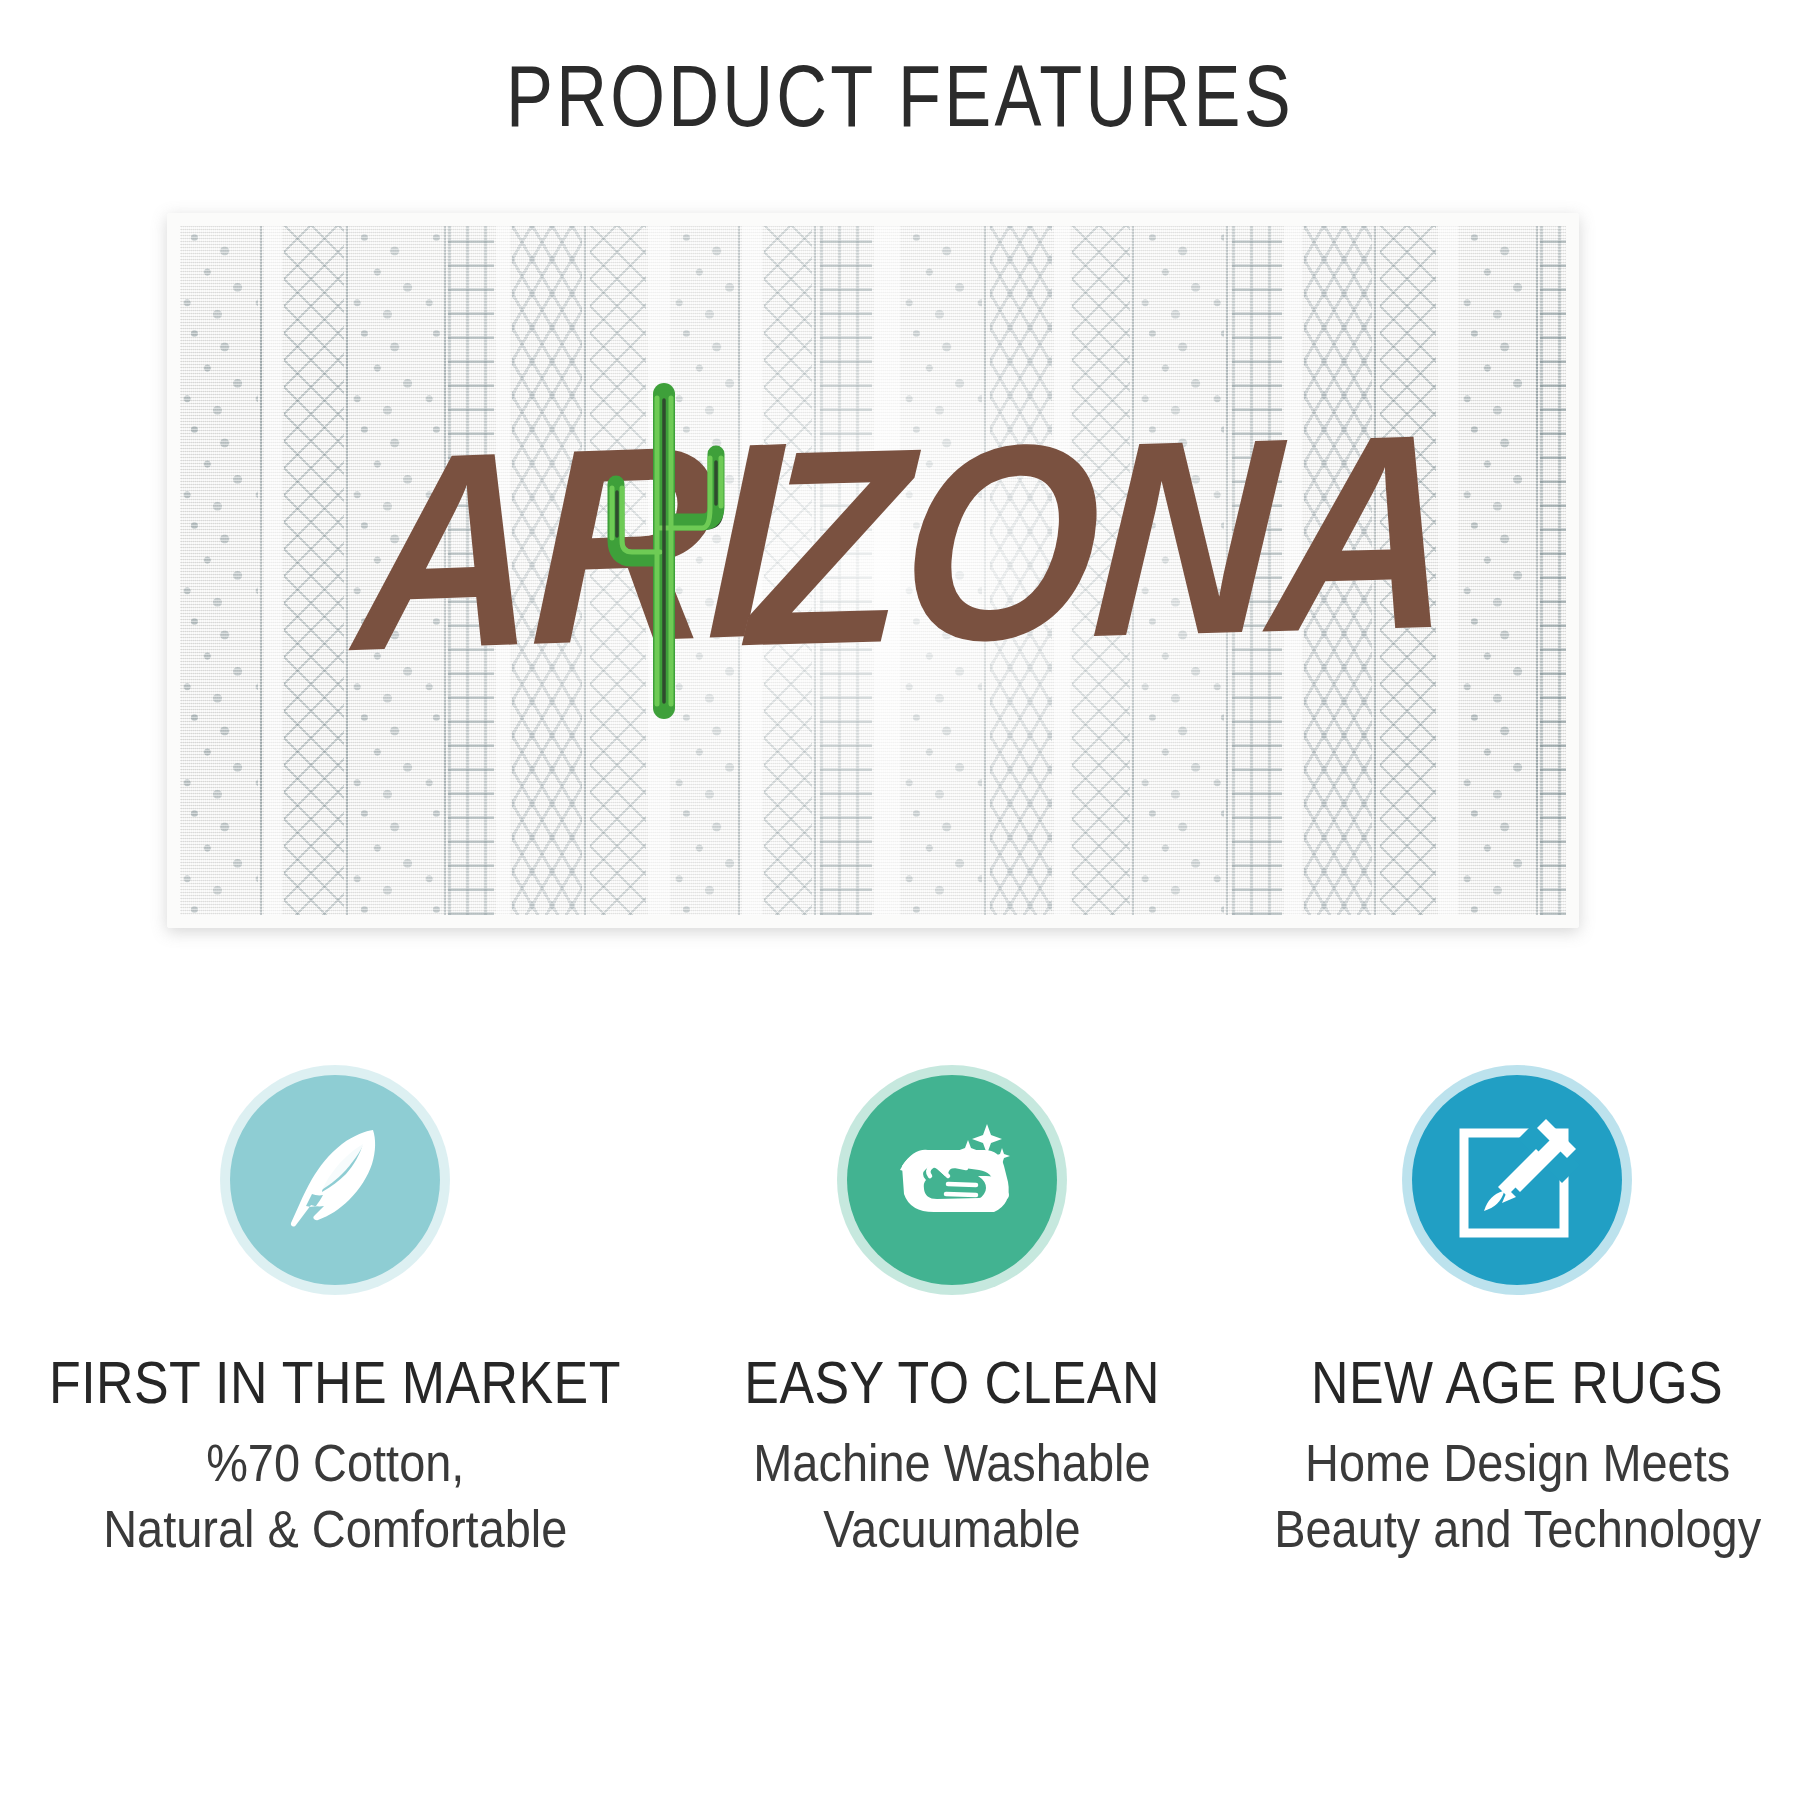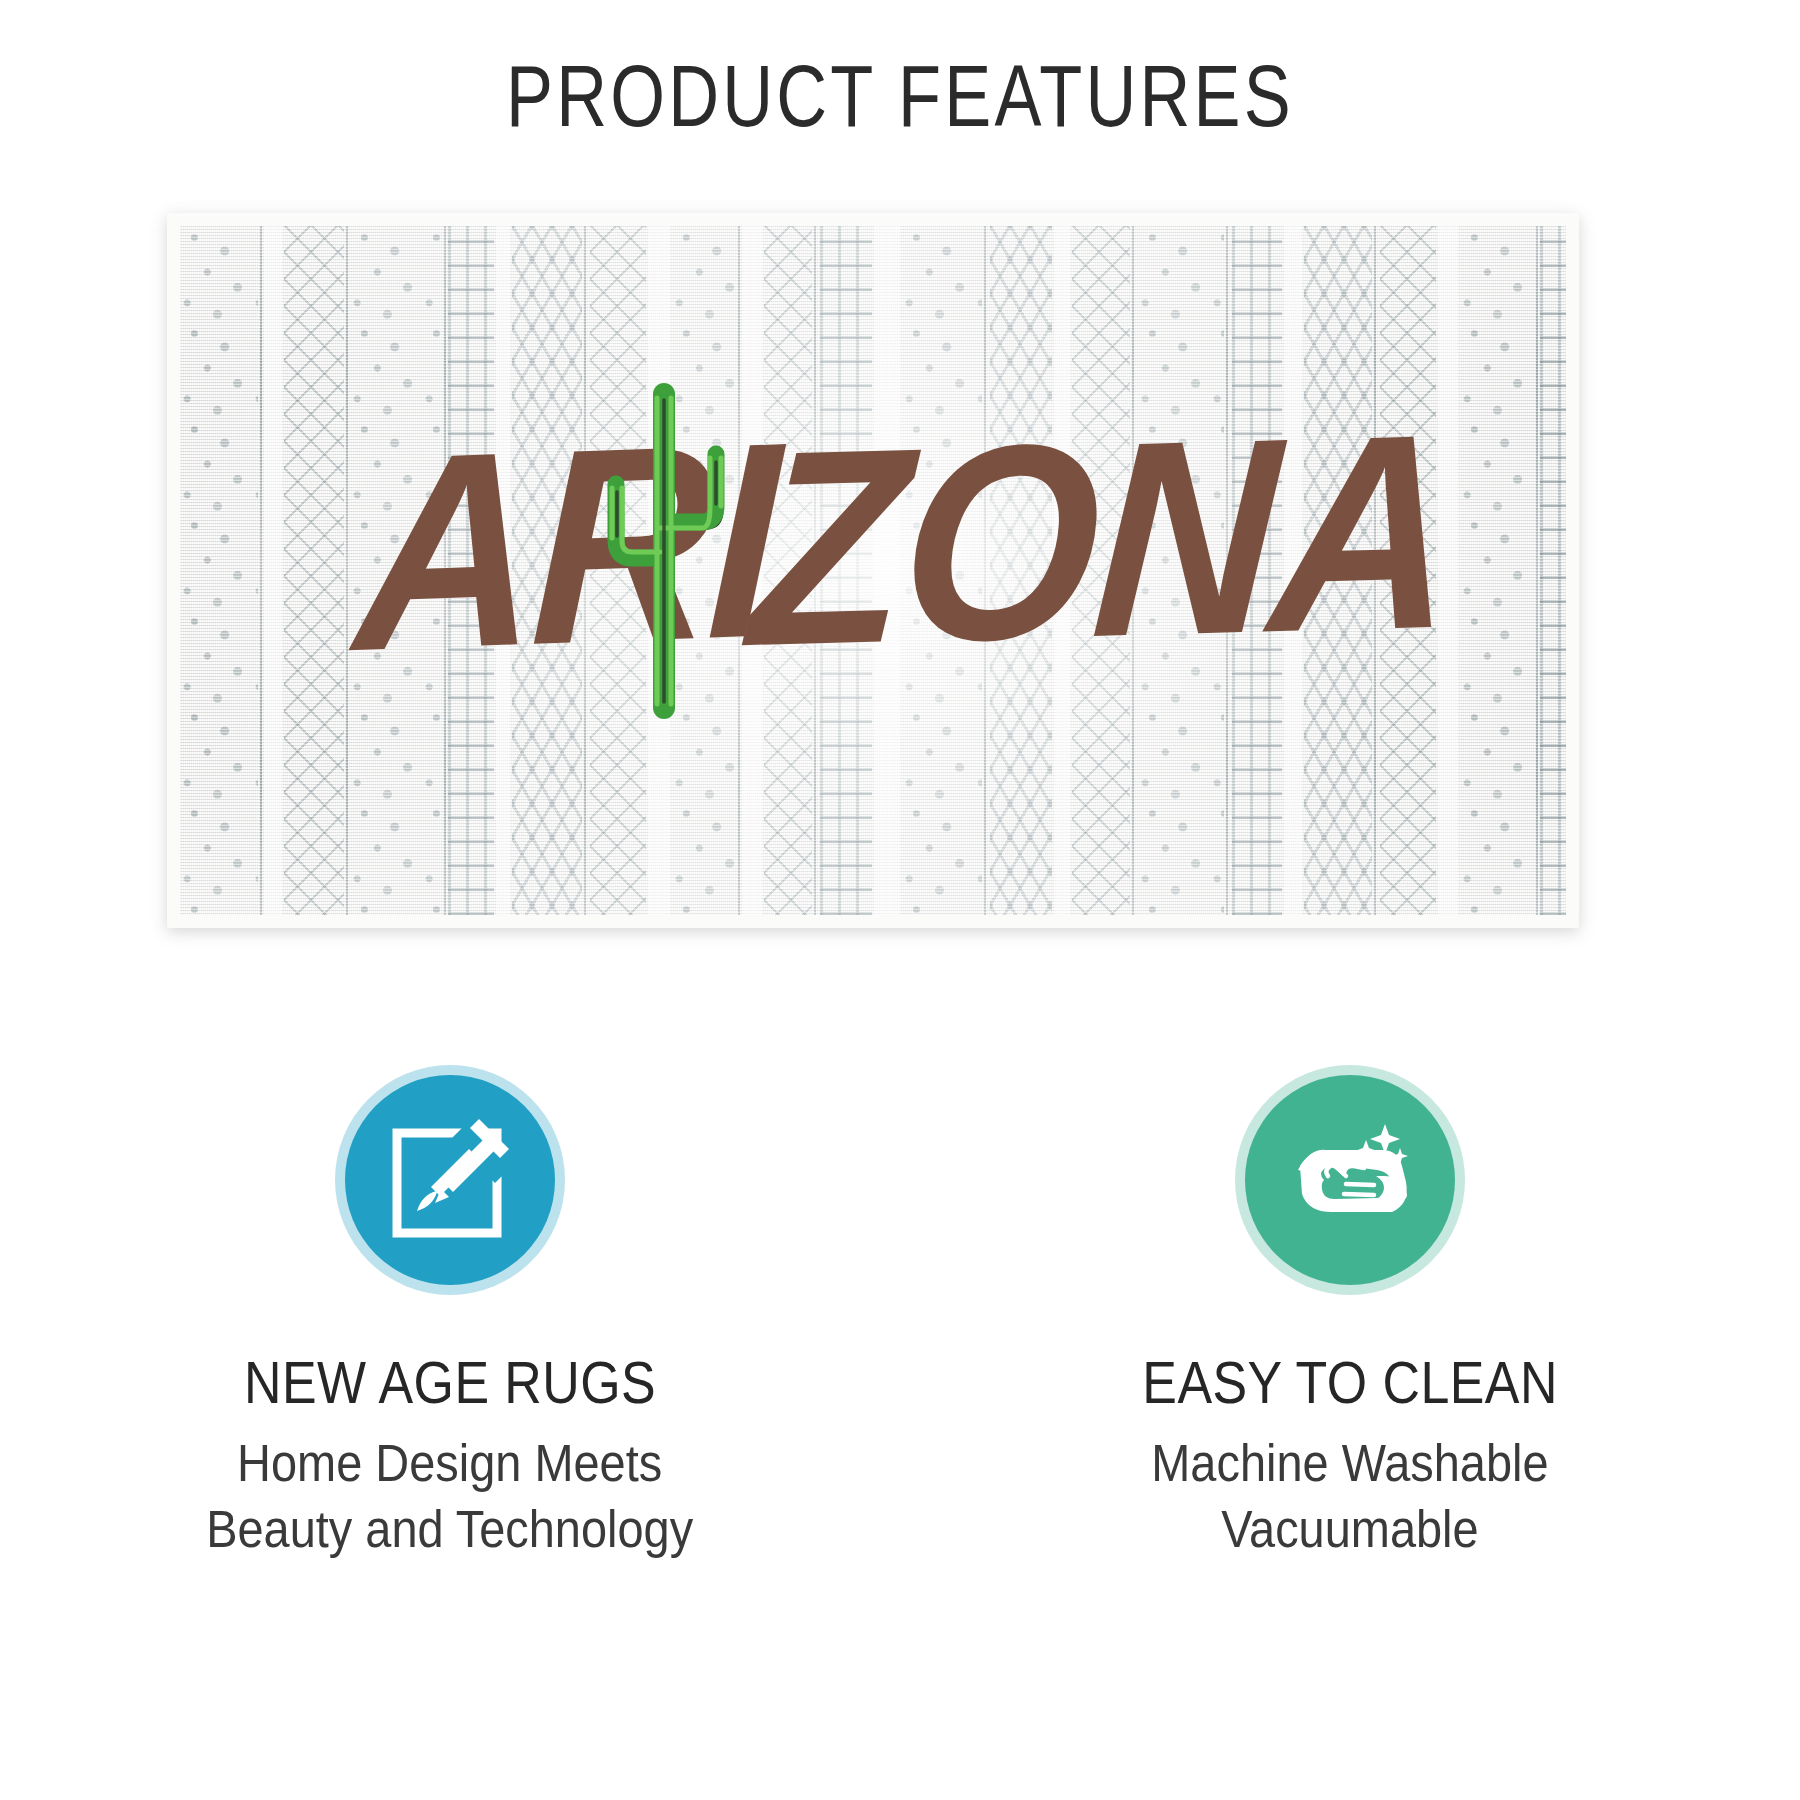--- a/index.html
+++ b/index.html
@@ -317,44 +317,32 @@
         </g>
       </svg>
 
       <div class="word" id="word-zona">ZONA</div>
     </div>
   </div>
 </div>
 
 <div id="features">
 
-
   <div class="feature">
-    <div class="badge" style="background:#21a0c4;">
-      <div class="badge-ring" style="background:#21a0c4;"></div>
-      <svg width="134" height="134" viewBox="0 0 134 134">
-
-        <path fill="none" stroke="#ffffff" stroke-width="9" d="M14 20 H114 V120 H14 Z"></path>
-
-        <path fill="#21a0c4" d="M86 8 L130 52 L112 70 L68 26 Z"></path>
-
-        <path fill="#ffffff" d="M96 6 l30 30 -9 9 -30 -30z"></path>
-        <path fill="#ffffff" d="M86 20 l28 28 -36 36 -28 -28z" opacity="0"></path>
-
-        <path fill="#ffffff" d="M101 26 l11 11 -42 42 -11 -11z"></path>
-        <path fill="#ffffff" d="M66 84 l-14 6 6 -14z"></path>
-
-        <path fill="#ffffff" d="M86 36 l9 9 -38 38 -9 -9z"></path>
-        <path fill="#ffffff" d="M53 78 q-14 4 -19 20 q16 -5 20 -19z"></path>
+    <div class="badge" style="background:#8ecdd3;">
+      <div class="badge-ring" style="background:#8ecdd3;"></div>
+      <svg width="132" height="132" viewBox="0 0 132 132">
+        <path fill="#ffffff" d="M104 16c-7 1-19 5-31 14-13 10-23 23-30 35-5 9-9 17-12 24l-9 20c-1 3 3 5 5 2l15-20c3 1 8 2 13 1l-10 10c-2 2 1 5 4 4 11-4 22-11 31-20 11-11 19-24 23-36 4-13 4-25 1-34zM55 72c5-10 13-21 23-30 5-5 11-9 16-12-3 10-9 21-17 30-7 7-15 13-24 18 0-2 1-4 2-6zm-8 20c-3 1-7 1-10 0 2-4 4-8 6-12 3 1 7 2 11 1-2 4-5 8-7 11z"></path>
+        <path fill="#ffffff" opacity="0.92" d="M96 28c-11 4-25 14-35 27-6 8-11 17-14 24 8-4 18-11 26-19 10-10 18-22 23-32z"></path>
       </svg>
     </div>
-    <div class="feat-title">NEW AGE RUGS</div>
+    <div class="feat-title">FIRST IN THE MARKET</div>
     <div class="feat-lines">
-      <div>Home Design Meets</div>
-      <div>Beauty and Technology</div>
+      <div>%70 Cotton,</div>
+      <div>Natural &amp; Comfortable</div>
     </div>
   </div>
 
   <div class="feature">
     <div class="badge" style="background:#43b391;">
       <div class="badge-ring" style="background:#43b391;"></div>
       <svg width="140" height="140" viewBox="0 0 140 140">
 
         <path fill="#ffffff" d="M20 56 q12 -18 26 -16 l56 0 q16 0 20 16 l4 16 q4 22 -14 30 l-60 0 q-24 0 -30 -18 z"></path>
 
@@ -378,13 +366,39 @@
         <path fill="#ffffff" d="M120 38 l2 6 6 2 -6 2 -2 6 -2 -6 -6 -2 6 -2z"></path>
       </svg>
     </div>
     <div class="feat-title">EASY TO CLEAN</div>
     <div class="feat-lines">
       <div>Machine Washable</div>
       <div>Vacuumable</div>
     </div>
   </div>
 
+  <div class="feature">
+    <div class="badge" style="background:#21a0c4;">
+      <div class="badge-ring" style="background:#21a0c4;"></div>
+      <svg width="134" height="134" viewBox="0 0 134 134">
+
+        <path fill="none" stroke="#ffffff" stroke-width="9" d="M14 20 H114 V120 H14 Z"></path>
+
+        <path fill="#21a0c4" d="M86 8 L130 52 L112 70 L68 26 Z"></path>
+
+        <path fill="#ffffff" d="M96 6 l30 30 -9 9 -30 -30z"></path>
+        <path fill="#ffffff" d="M86 20 l28 28 -36 36 -28 -28z" opacity="0"></path>
+
+        <path fill="#ffffff" d="M101 26 l11 11 -42 42 -11 -11z"></path>
+        <path fill="#ffffff" d="M66 84 l-14 6 6 -14z"></path>
+
+        <path fill="#ffffff" d="M86 36 l9 9 -38 38 -9 -9z"></path>
+        <path fill="#ffffff" d="M53 78 q-14 4 -19 20 q16 -5 20 -19z"></path>
+      </svg>
+    </div>
+    <div class="feat-title">NEW AGE RUGS</div>
+    <div class="feat-lines">
+      <div>Home Design Meets</div>
+      <div>Beauty and Technology</div>
+    </div>
+  </div>
+
 </div>
 
 </body></html>

